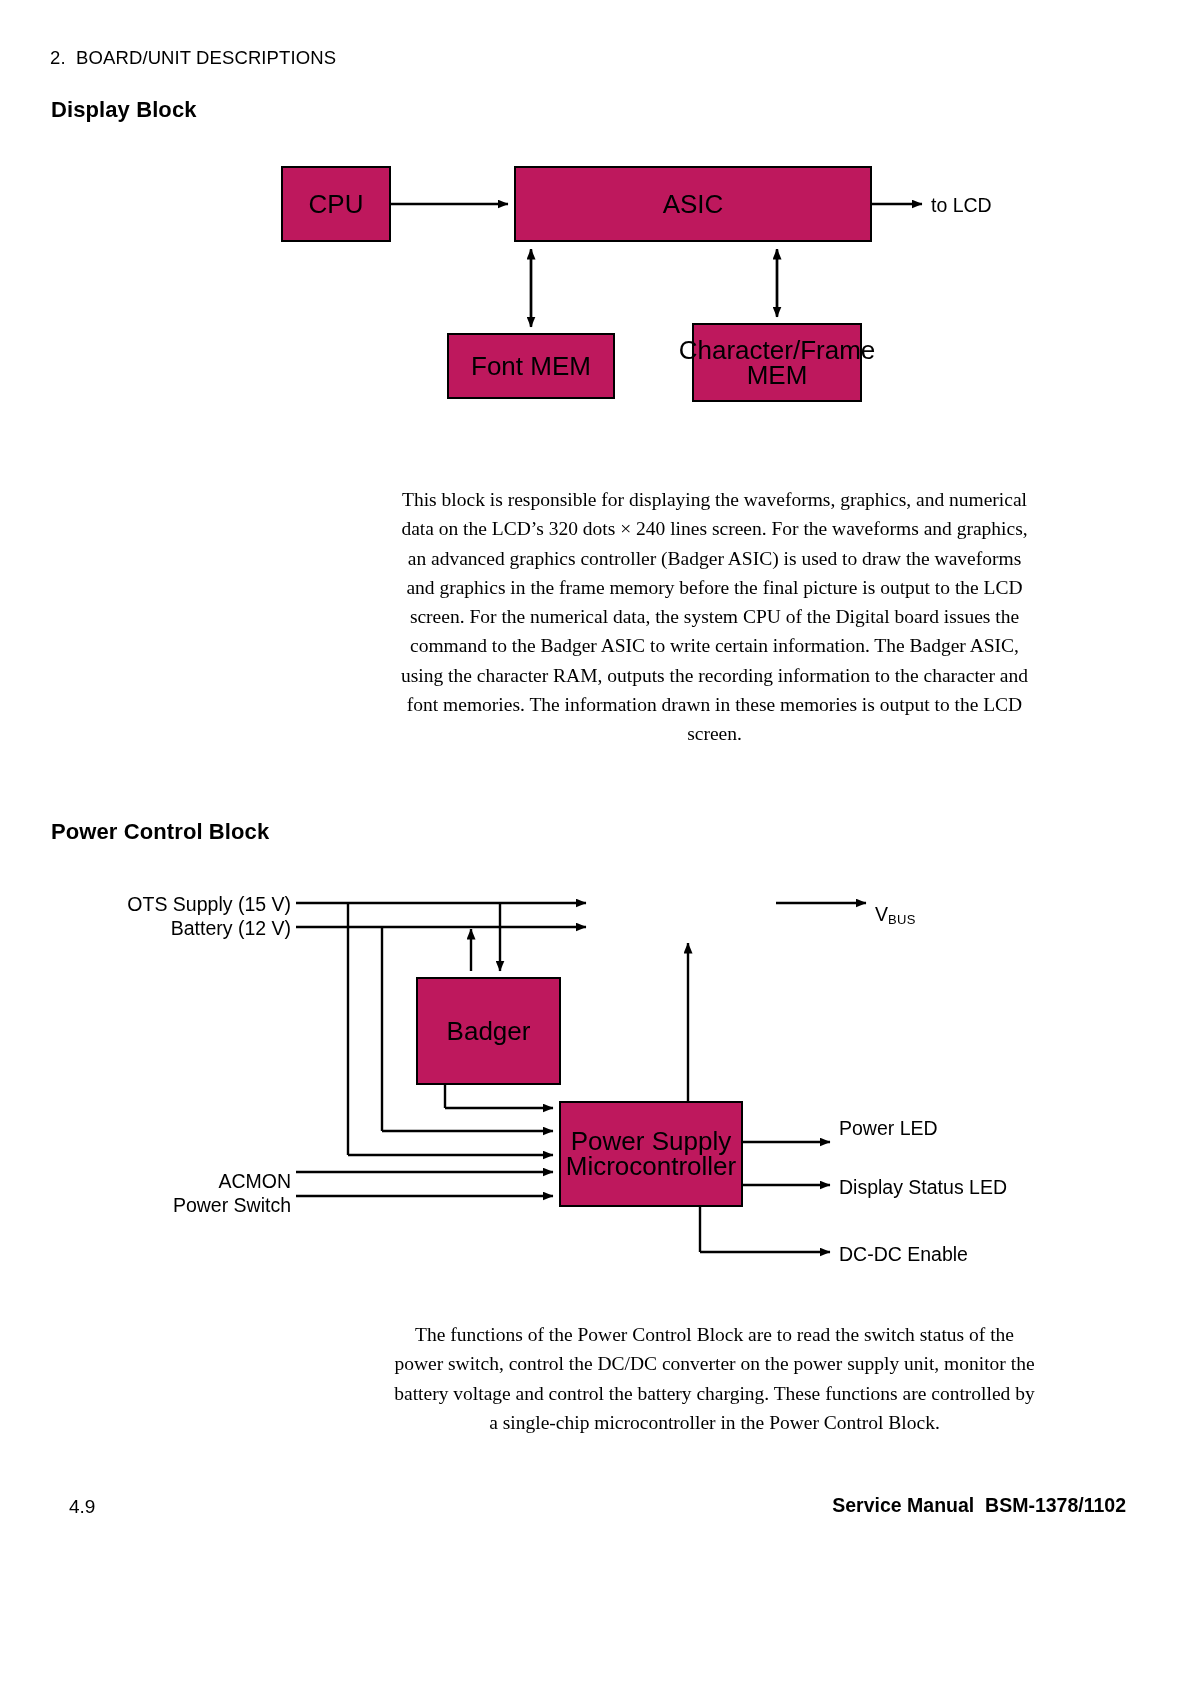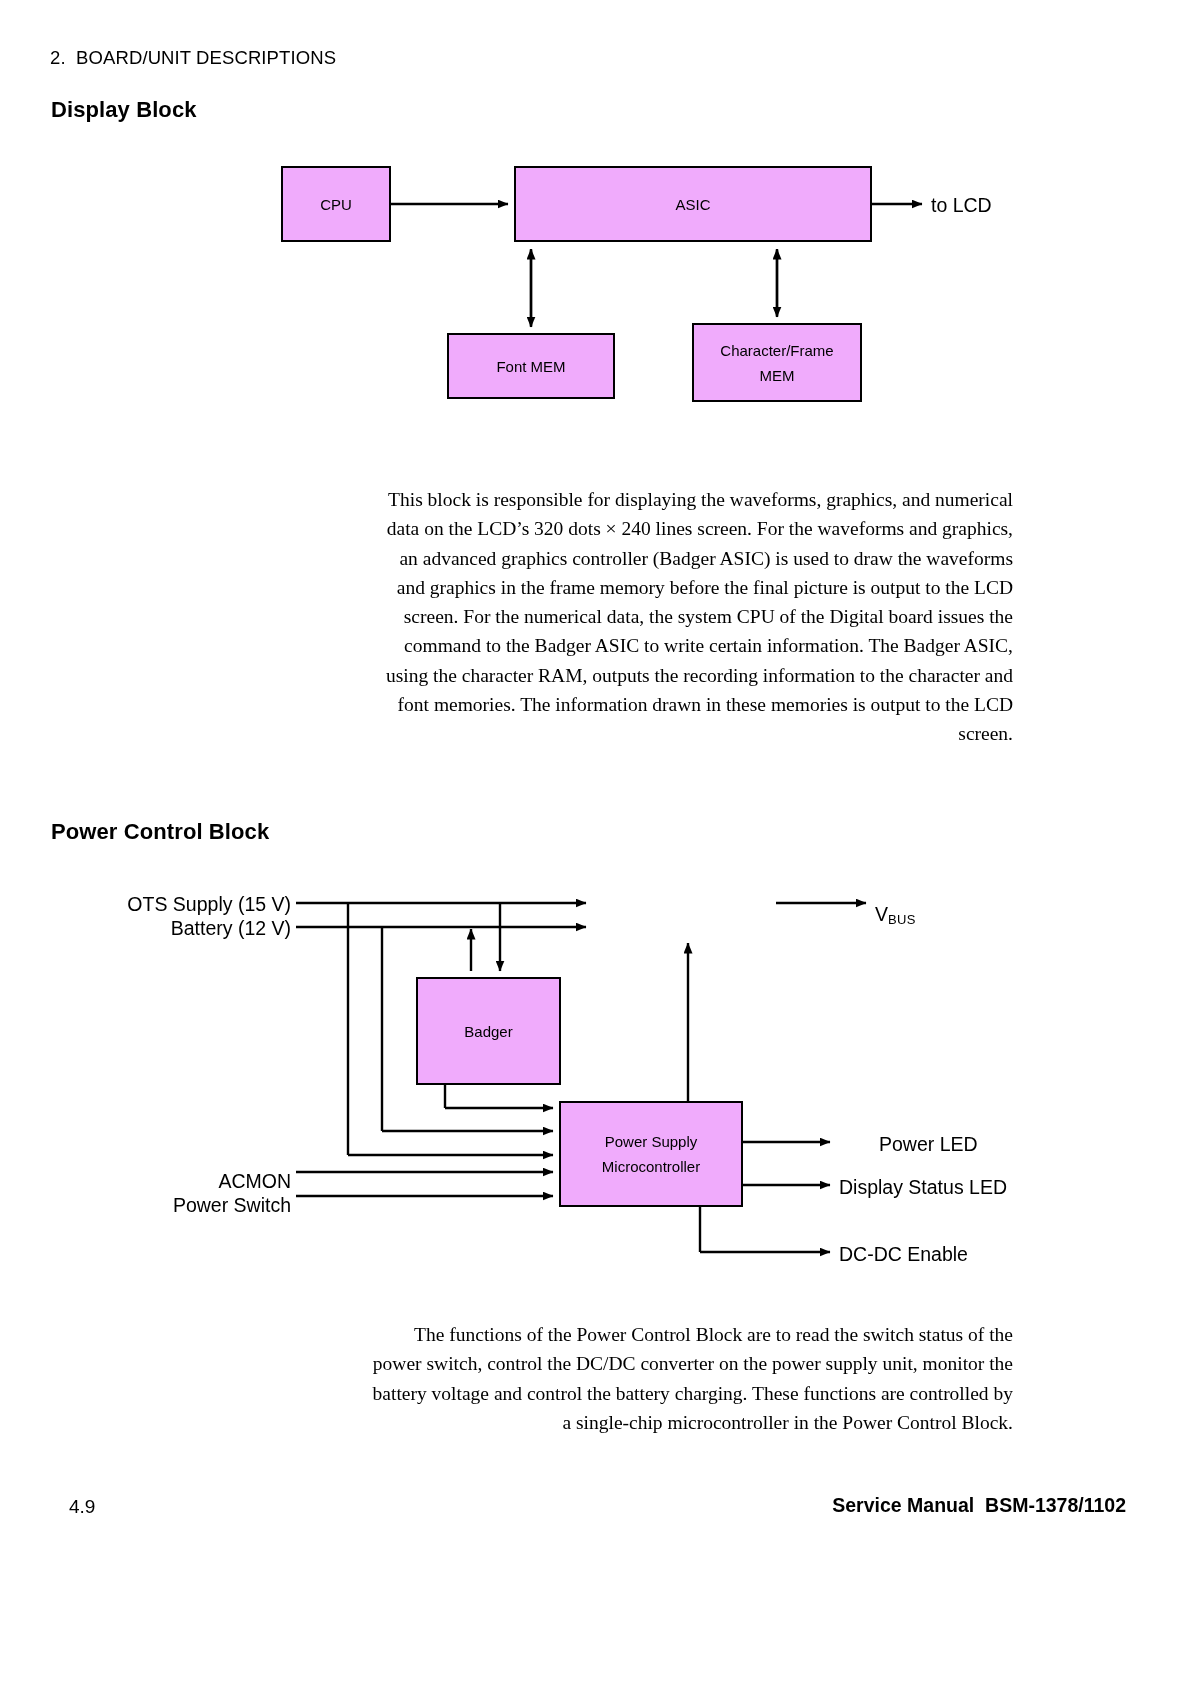--- a/index.html
+++ b/index.html
@@ -34,41 +34,42 @@
   }
   #h-display { left: 51px; top: 97px; }
   #h-power   { left: 51px; top: 819px; }
 
   
   .body-par {
     position: absolute;
     font-family: "Liberation Serif", serif;
     font-size: 19.5px;
     line-height: 29.3px;
-    text-align: right;
+    text-align: center;
+    margin-left: 24px;
   }
   #par-display { left: 368px; top: 485px; width: 645px; }
   #par-power   { left: 368px; top: 1320px; width: 645px; }
 
   
   .diagram { position: absolute; }
   #diagram-display { left: 0; top: 140px; width: 1192px; height: 290px; }
   #diagram-power   { left: 0; top: 845px; width: 1192px; height: 440px; }
   .diagram svg { display: block; }
 
   
   .dbox {
     position: absolute;
     border: 2.2px solid #000;
-    background: #f0abfc;
+    background: #be185d;
     display: flex;
     align-items: center;
     justify-content: center;
     text-align: center;
-    font-size: 15px;
+    font-size: 26px;
     line-height: 25px;
     white-space: pre-line;
   }
 
   
   #box-cpu      { left: 281px; top: 26px;  width: 110px; height: 76px; }
   #box-asic     { left: 514px; top: 26px;  width: 358px; height: 76px; }
   #box-fontmem  { left: 447px; top: 193px; width: 168px; height: 66px; }
   #box-charmem  { left: 692px; top: 183px; width: 170px; height: 79px; }
 
@@ -84,21 +85,21 @@
     white-space: pre;
   }
 
   #lbl-tolcd { left: 931px; top: 54px; }
 
   #lbl-ots      { left: 126px; top: 48px;  width: 165px; text-align: right; }
   #lbl-batt     { left: 126px; top: 72px;  width: 165px; text-align: right; }
   #lbl-acmon    { left: 96px;  top: 325px; width: 195px; text-align: right; }
   #lbl-pswitch  { left: 96px;  top: 349px; width: 195px; text-align: right; }
   #lbl-vbus     { left: 875px; top: 58px; }
-  #lbl-powerled { left: 839px; top: 288px; margin-left: 40px; }
+  #lbl-powerled { left: 839px; top: 272px; }
   #lbl-battled  { left: 839px; top: 331px; }
   #lbl-dcdc     { left: 839px; top: 398px; }
 
   .sub { font-size: 13px; vertical-align: -0.22em; letter-spacing: 0.3px; }
 
   
   .footer-left {
     position: absolute;
     left: 69px; top: 1496px;
     font-size: 19px;

